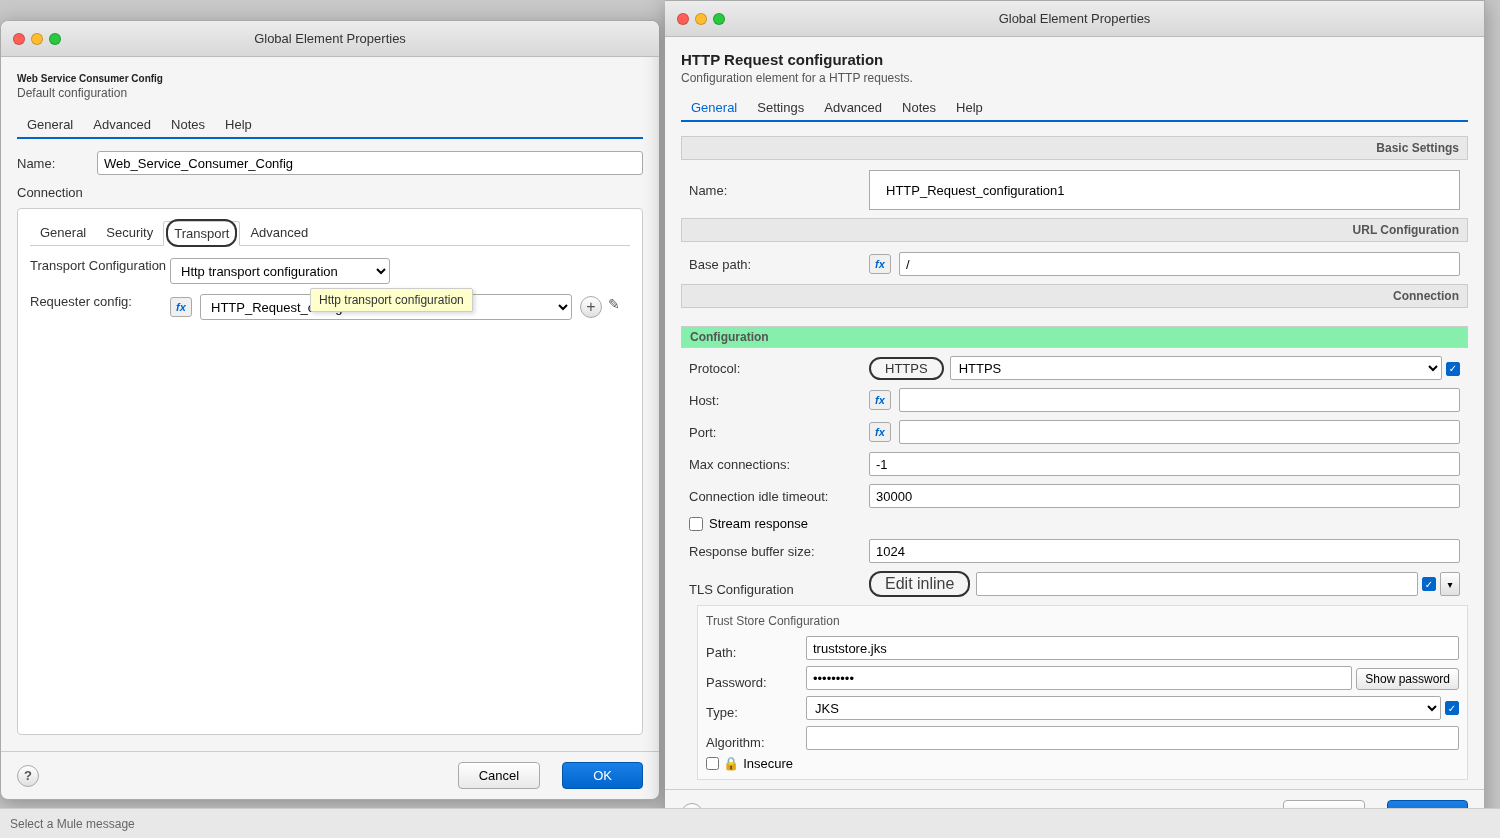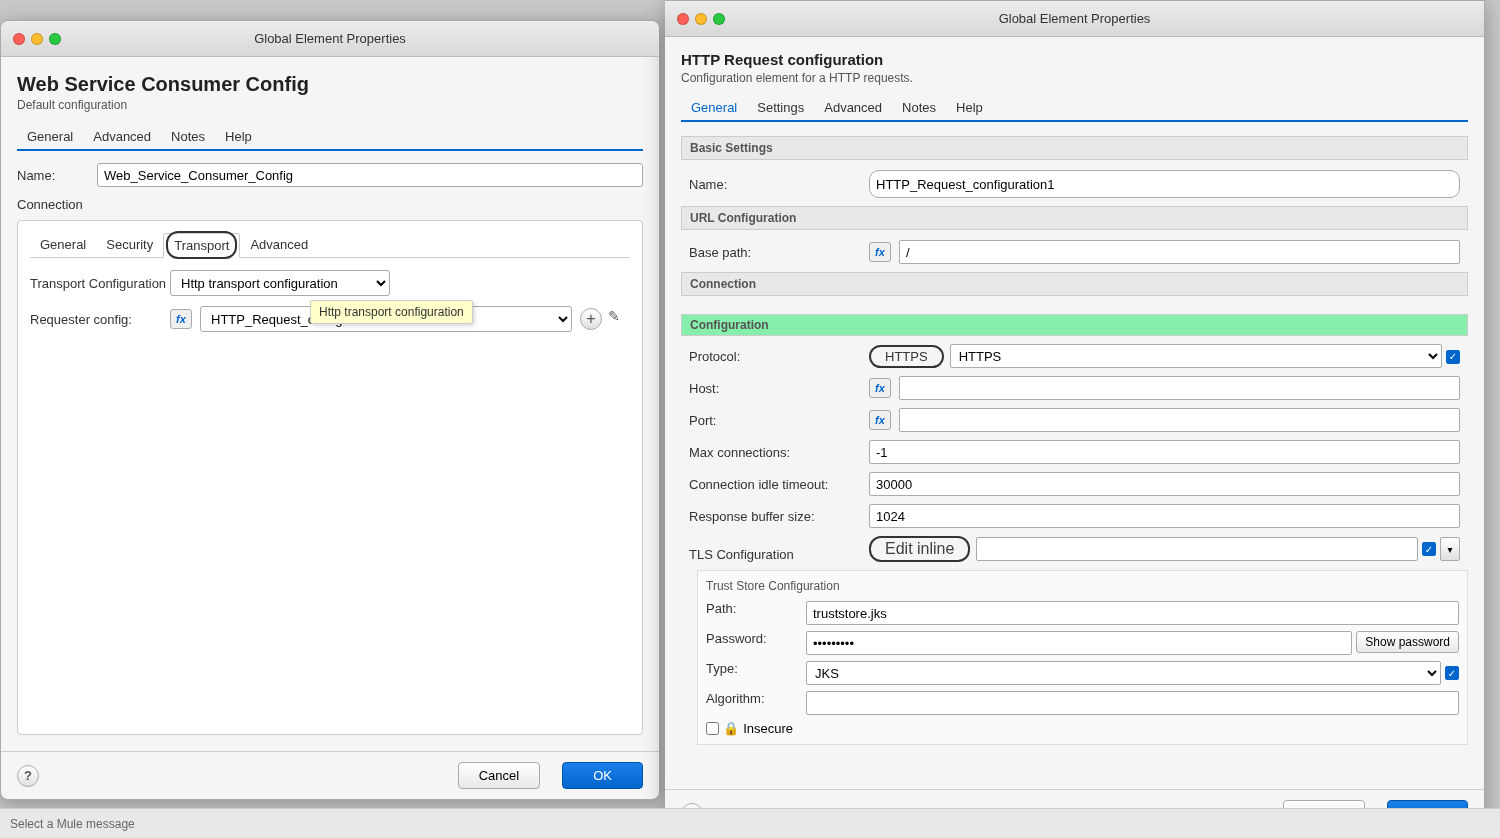--- a/index.html
+++ b/index.html
@@ -57,21 +57,21 @@
       color: #333;
     }
 
     .window-content {
       padding: 16px;
       flex: 1;
       display: flex;
       flex-direction: column;
     }
     .app-title {
-      font-size: 20px;
+      font-size: 10px;
       font-weight: 600;
       color: #222;
       margin-bottom: 2px;
     }
     .app-subtitle {
       font-size: 12px;
       color: #555;
       margin-bottom: 12px;
     }
 
@@ -151,21 +151,21 @@
       top: -3px;
       left: 2px;
       right: 2px;
       bottom: -2px;
       border: 2px solid #333;
       border-radius: 12px;
     }
 
     .transport-row {
       display: flex;
-      align-items: center;
+      align-items: flex-start;
       margin-bottom: 10px;
     }
     .transport-label {
       width: 140px;
       font-size: 13px;
       color: #333;
     }
     .transport-dropdown {
       width: 220px;
       height: 26px;
@@ -349,20 +349,21 @@
     }
 
     .section-header {
       font-size: 12px;
       font-weight: 600;
       color: #555;
       background: #e8e8e8;
       padding: 4px 8px;
       margin-bottom: 10px;
       border: 1px solid #ccc;
+      text-align: right;
     }
 
     .field-row {
       display: flex;
       align-items: center;
       margin-bottom: 8px;
       padding: 0 8px;
     }
     .field-label {
       width: 180px;
@@ -373,24 +374,24 @@
       flex: 1;
       height: 24px;
       border: 1px solid #aaa;
       border-radius: 2px;
       padding: 0 6px;
       font-size: 13px;
       background: white;
     }
     .field-input-wide {
       flex: 1;
-      height: 28px;
-      border: 1px solid #aaa;
-      border-radius: 10px;
-      padding: 0 6px;
+      height: 40px;
+      border: 1px solid #aaa;
+      border-radius: 0;
+      padding: 0 16px;
       font-size: 13px;
       background: white;
     }
 
     .protocol-row {
       display: flex;
       align-items: center;
       margin-bottom: 8px;
       padding: 0 8px;
     }
@@ -495,21 +496,21 @@
       margin-bottom: 8px;
     }
     .trust-header {
       font-size: 12px;
       font-weight: 400;
       color: #555;
       margin-bottom: 8px;
     }
     .trust-row {
       display: flex;
-      align-items: flex-start;
+      align-items: flex-end;
       margin-bottom: 6px;
     }
     .trust-label {
       width: 100px;
       font-size: 13px;
       color: #333;
     }
     .trust-input {
       flex: 1;
       height: 24px;
@@ -745,20 +746,24 @@
     <div class="field-row">
       <span class="field-label">Max connections:</span>
       <input class="field-input" type="text" value="-1" style="">
     </div>
 
     <div class="field-row">
       <span class="field-label">Connection idle timeout:</span>
       <input class="field-input" type="text" value="30000" style="">
     </div>
 
+    <div class="checkbox-row">
+      <input type="checkbox" class="checkbox-blue" style="">
+      <span>Stream response</span>
+    </div>
 
     <div class="field-row">
       <span class="field-label">Response buffer size:</span>
       <input class="field-input" type="text" value="1024" style="">
     </div>
 
     <div class="tls-row">
       <span class="tls-label">TLS Configuration</span>
       <div class="tls-value">
         <span class="edit-inline-badge">Edit inline</span>

